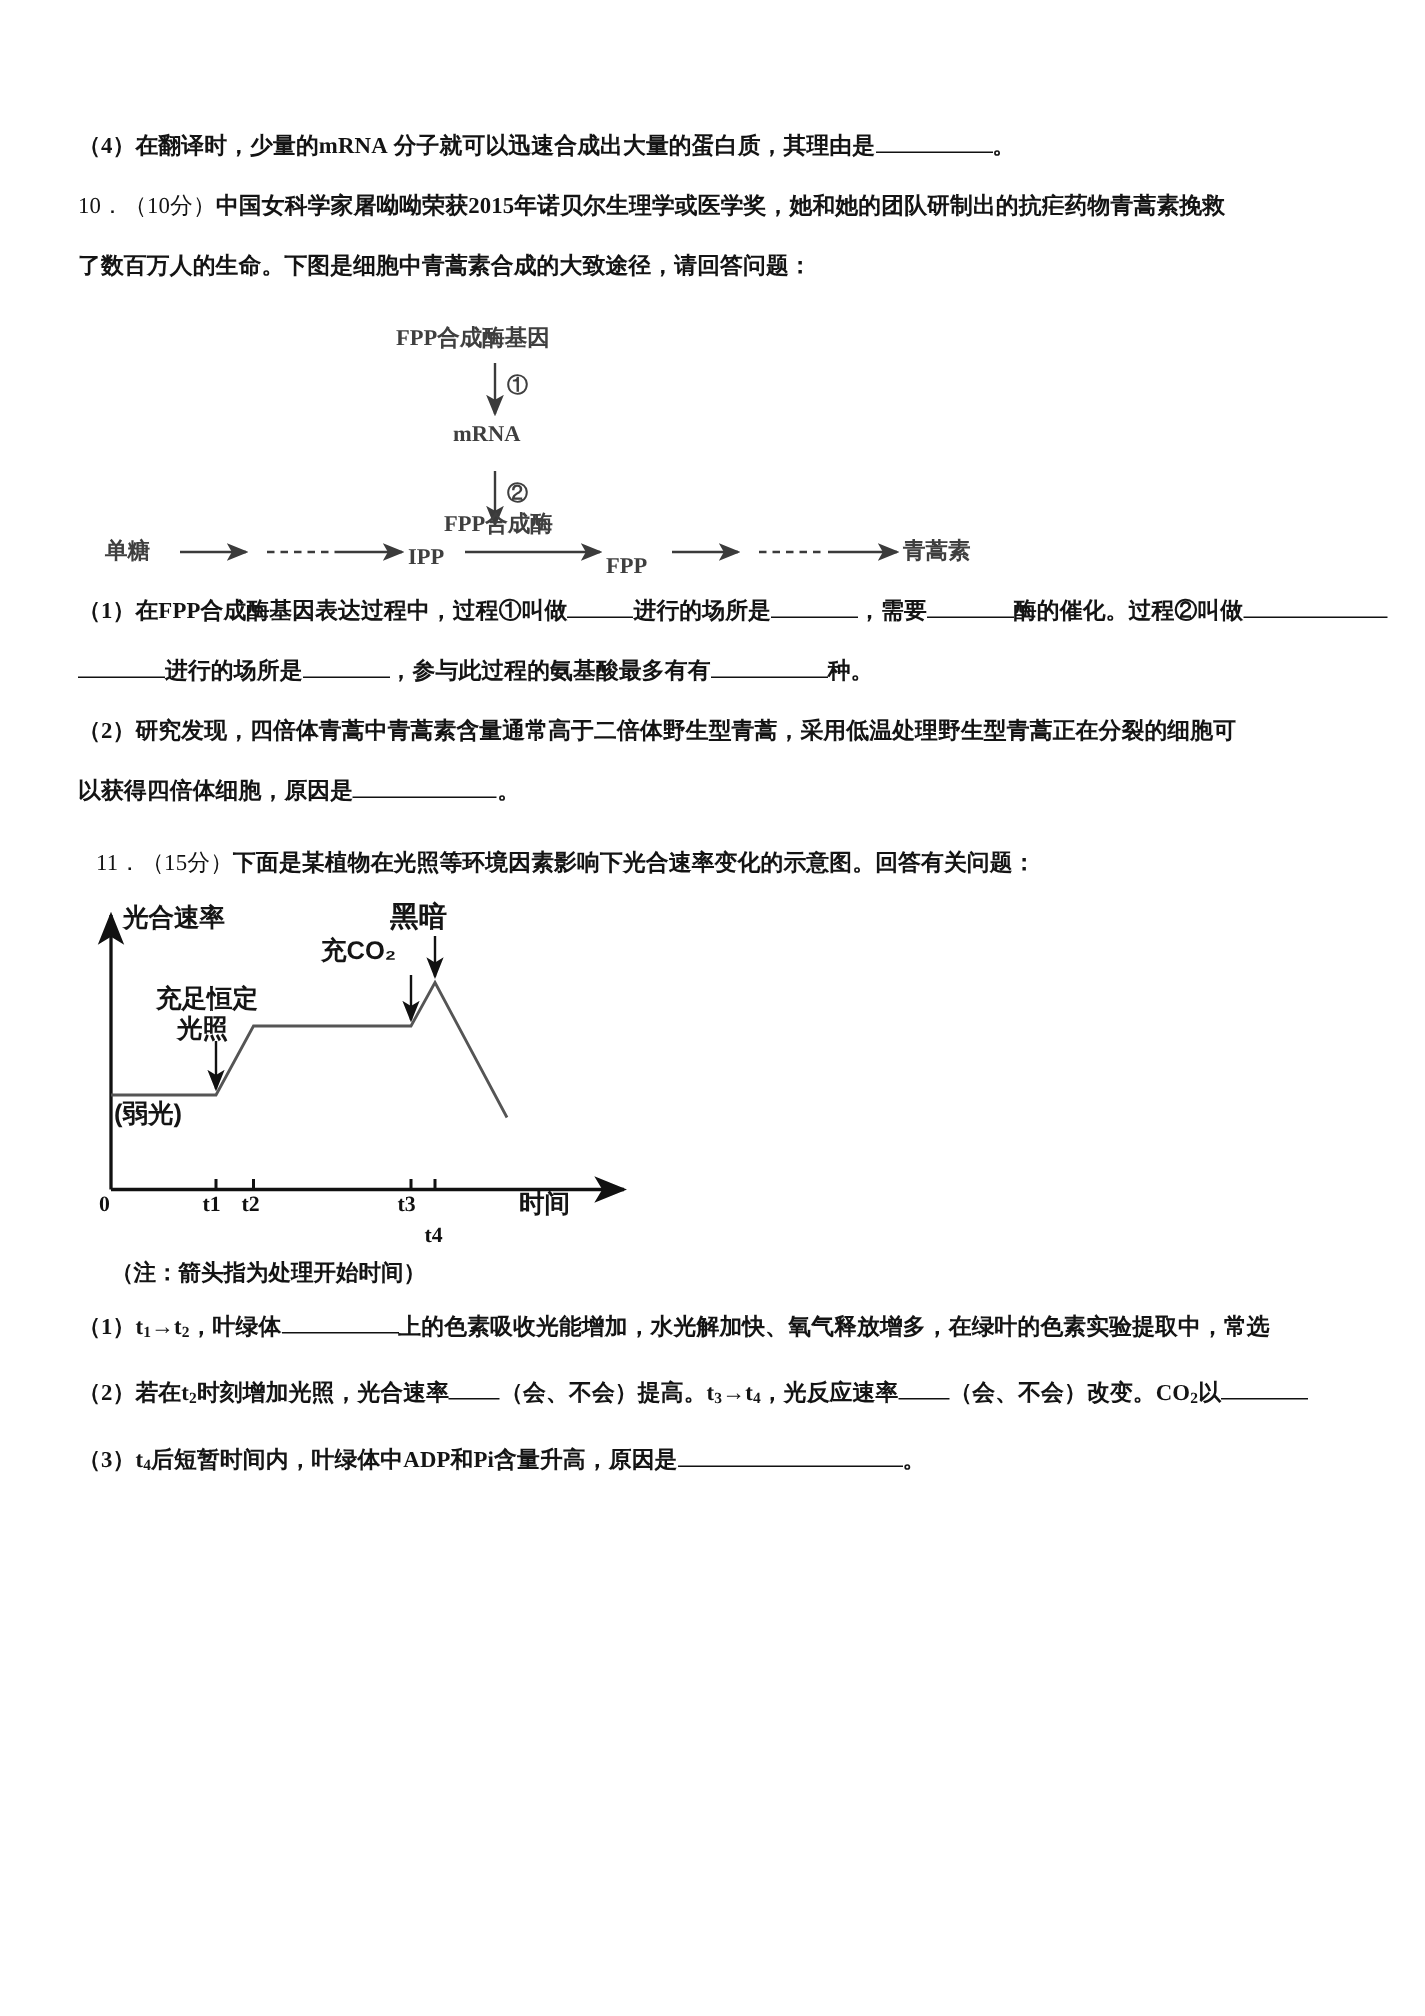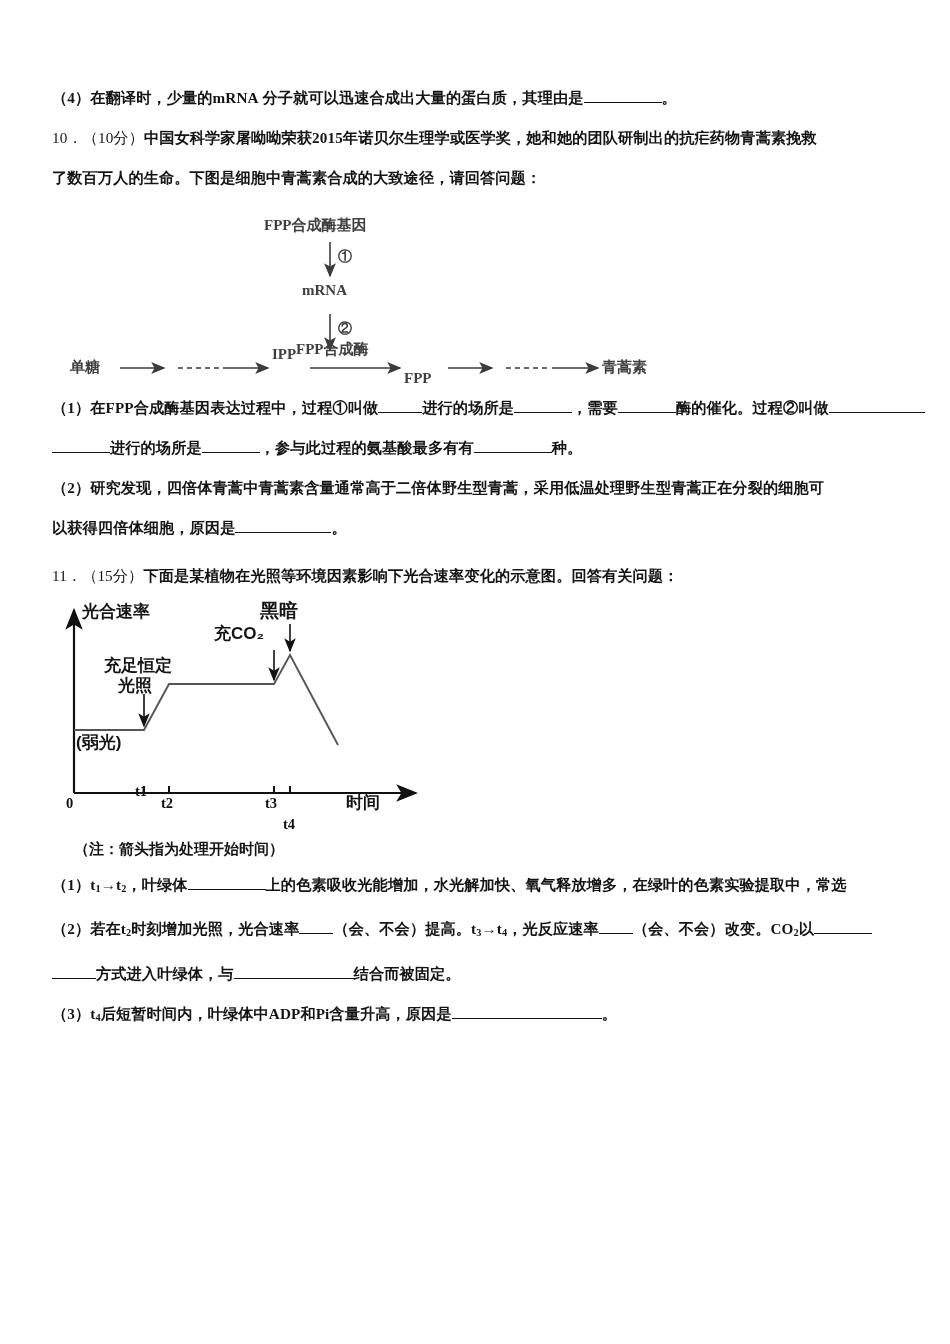--- a/index.html
+++ b/index.html
@@ -155,40 +155,40 @@
       <line x1="492" y1="164" x2="538" y2="164" stroke="#3b3b3b" stroke-width="1.6" marker-end="url(#ahFilled)"></line>
     </svg>
 
     <div class="pw-label" style="left:204px; top:12px;">FPP合成酶基因</div>
     <div class="pw-label" style="left:278px; top:44px; font-size:14px;">①</div>
     <div class="pw-label" style="left:242px; top:78px;">mRNA</div>
     <div class="pw-label" style="left:278px; top:116px; font-size:14px;">②</div>
     <div class="pw-label" style="left:236px; top:136px;">FPP合成酶</div>
 
     <div class="pw-label" style="left:10px; top:154px;">单糖</div>
-    <div class="pw-label" style="left:212px; top:142px;">IPP</div>
+    <div class="pw-label" style="left:212px; top:160px;">IPP</div>
     <div class="pw-label" style="left:344px; top:166px;">FPP</div>
     <div class="pw-label" style="left:542px; top:154px;">青蒿素</div>
   </div>
 
   <div class="q-line">
     <span>（1）在FPP合成酶基因表达过程中，过程①叫做</span><span class="blank b-sm"></span><span>进行的场所是</span><span class="blank b-md"></span><span>，需要</span><span class="blank b-md"></span><span>酶的催化。过程②叫做</span><span class="blank b-xl"></span>
   </div>
   <div class="q-line">
     <span class="blank b-md"></span><span>进行的场所是</span><span class="blank b-md"></span><span>，参与此过程的氨基酸最多有有</span><span class="blank b-lg"></span><span>种。</span>
   </div>
 
   <div class="q-line">
     <span>（2）研究发现，四倍体青蒿中青蒿素含量通常高于二倍体野生型青蒿，采用低温处理野生型青蒿正在分裂的细胞可</span>
   </div>
   <div class="q-line">
     <span>以获得四倍体细胞，原因是</span><span class="blank b-xl"></span><span>。</span>
   </div>
 
-  <div class="q-line" style="margin-top:8px;">
+  <div class="q-line" style="margin-top:8px;margin-left:12px;">
     <span class="num-idx">11．</span><span class="num-idx">（15分）</span><span>下面是某植物在光照等环境因素影响下光合速率变化的示意图。回答有关问题：</span>
   </div>
 
   <div class="chart-wrap">
     <svg class="chart-svg" viewBox="0 0 420 235">
       <defs>
         <marker id="axArrow" markerWidth="10" markerHeight="10" refX="9" refY="5" orient="auto">
           <path d="M0,1 L10,5 L0,9 L2.4,5 Z" fill="#111"></path>
         </marker>
         <marker id="annArrow" markerWidth="9" markerHeight="9" refX="8" refY="4.5" orient="auto">
@@ -213,42 +213,39 @@
 
       <line x1="234" y1="26" x2="234" y2="53" stroke="#111" stroke-width="1.6" marker-end="url(#annArrow)"></line>
     </svg>
 
     <div class="ch-label ch-cn" style="left:26px; top:2px; font-size:17px;">光合速率</div>
 
     <div class="ch-label ch-cn" style="left:290px; top:193px; font-size:17px;">时间</div>
 
     <div class="ch-tick" style="left:10px; top:197px;">0</div>
 
-    <div class="ch-tick" style="left:79px; top:185px;">t1</div>
+    <div class="ch-tick" style="left:79px; top:197px;">t1</div>
     <div class="ch-tick" style="left:105px; top:197px;">t2</div>
     <div class="ch-tick" style="left:209px; top:197px;">t3</div>
     <div class="ch-tick" style="left:227px; top:197px;margin-top:21px;">t4</div>
 
     <div class="ch-label ch-cn" style="left:20px; top:133px; font-size:17px;">(弱光)</div>
     <div class="ch-label ch-cn" style="left:48px; top:56px; font-size:17px;">充足恒定</div>
     <div class="ch-label ch-cn" style="left:62px; top:76px; font-size:17px;">光照</div>
     <div class="ch-label ch-cn" style="left:158px; top:24px; font-size:17px;">充CO₂</div>
     <div class="ch-label ch-cn" style="left:204px; top:0px; font-size:19px;">黑暗</div>
   </div>
 
   <div class="note-line">（注：箭头指为处理开始时间）</div>
 
   <div class="q-line">
     <span>（1）t</span><sub>1</sub><span>→t</span><sub>2</sub><span>，叶绿体</span><span class="blank b-lg"></span><span>上的色素吸收光能增加，水光解加快、氧气释放增多，在绿叶的色素实验提取中，常选</span>
   </div>
 
   <div class="q-line">
     <span>（2）若在t</span><sub>2</sub><span>时刻增加光照，光合速率</span><span class="blank b-xs"></span><span>（会、不会）提高。t</span><sub>3</sub><span>→t</span><sub>4</sub><span>，光反应速率</span><span class="blank b-xs"></span><span>（会、不会）改变。CO</span><sub>2</sub><span>以</span><span class="blank b-md"></span>
   </div>
-  <div class="q-line">
-    <span class="blank b-sm"></span><span>方式进入叶绿体，与</span><span class="blank b-xxl"></span><span>结合而被固定。</span>
-  </div>
 
   <div class="q-line">
     <span>（3）t</span><sub>4</sub><span>后短暂时间内，叶绿体中ADP和Pi含量升高，原因是</span><span class="blank b-xxxl"></span><span>。</span>
   </div>
 
 </div>
 
 </body></html>

